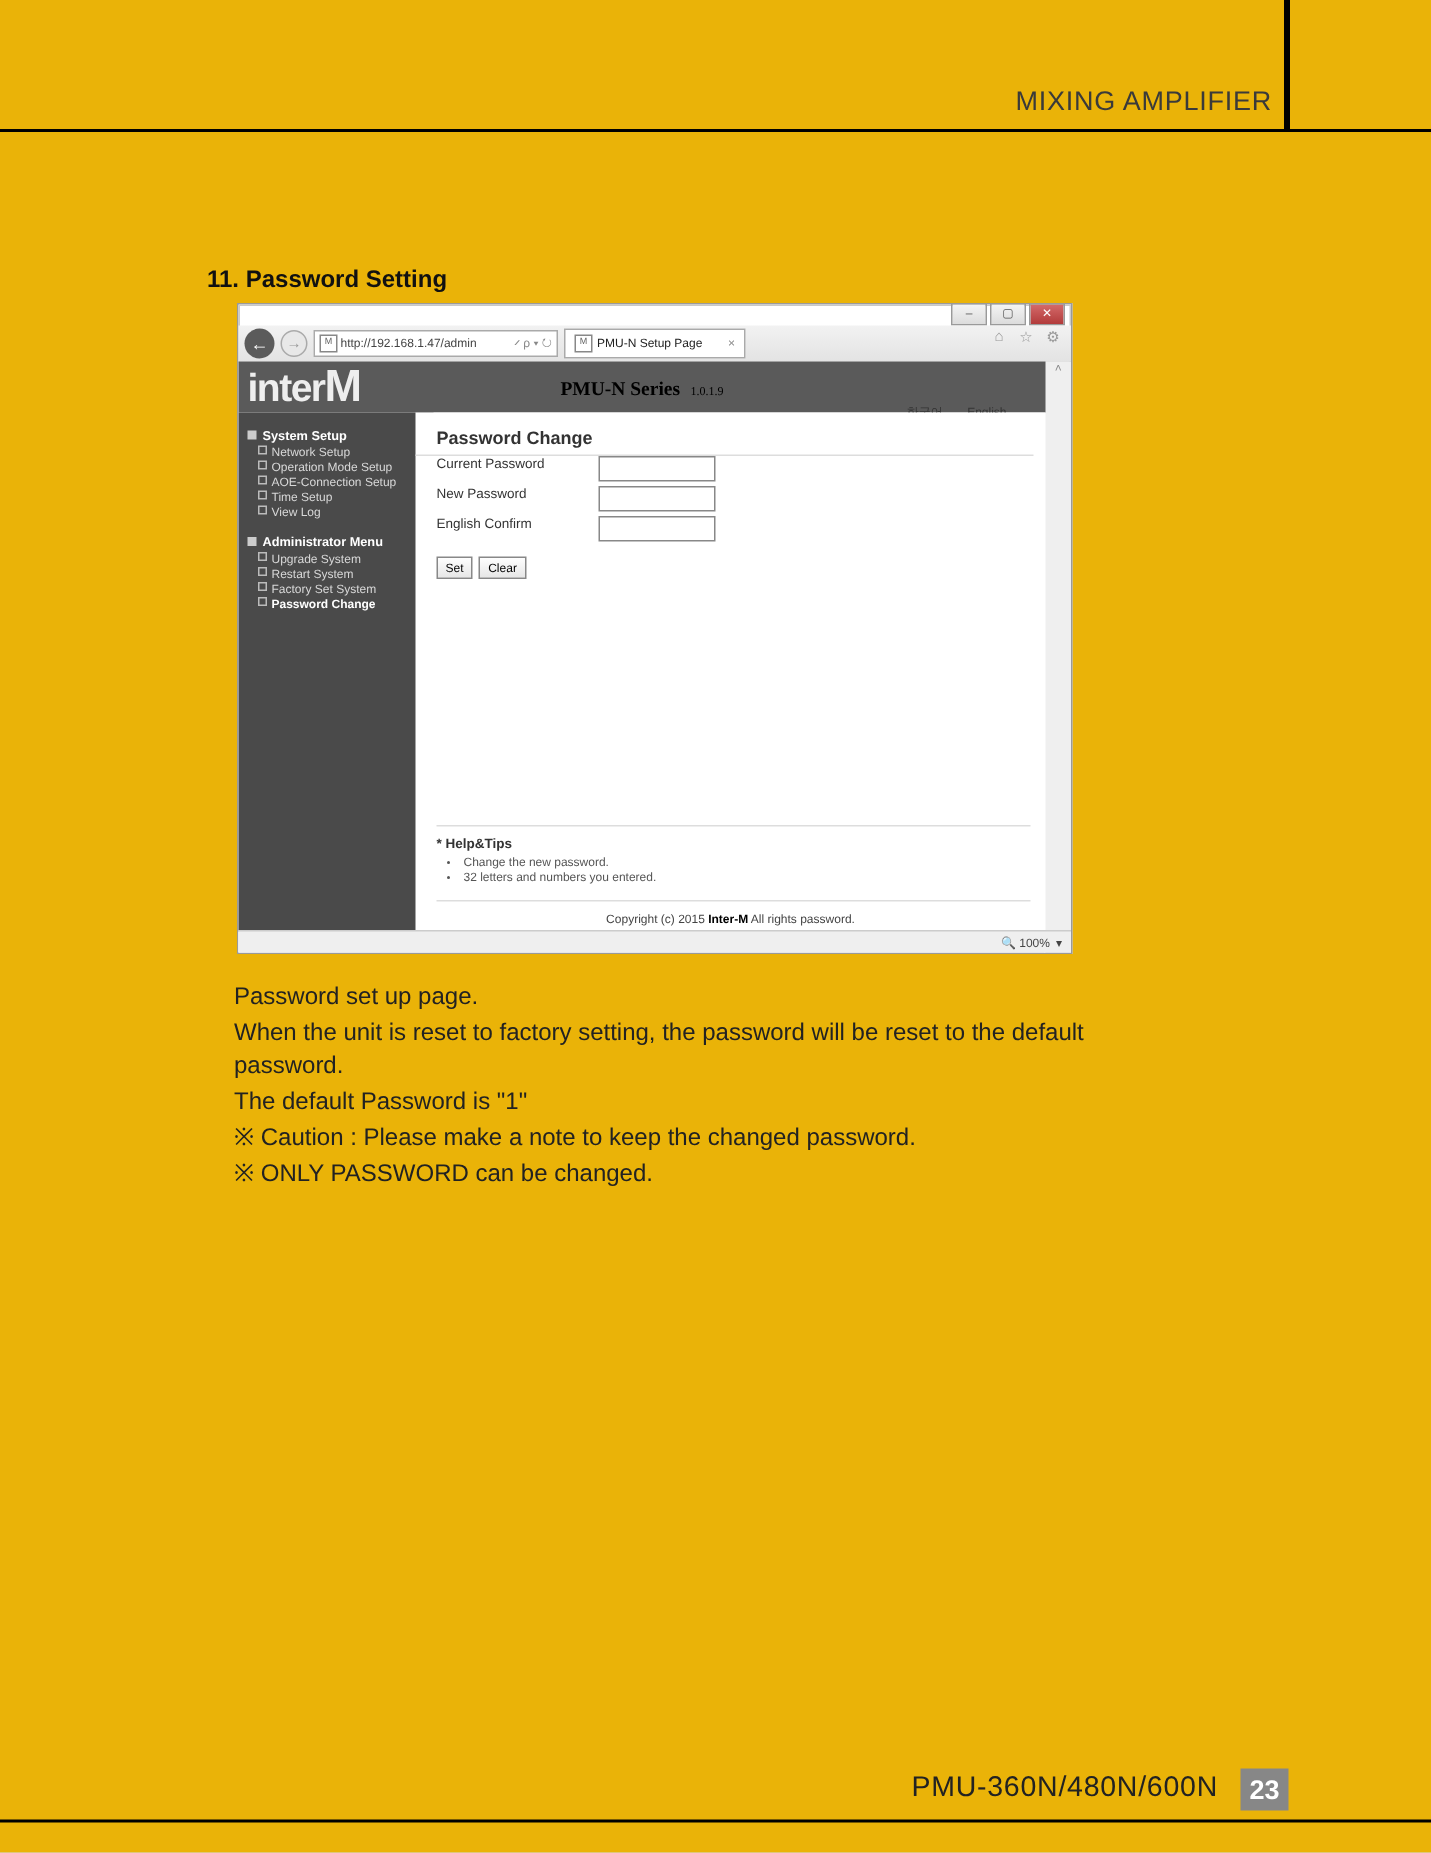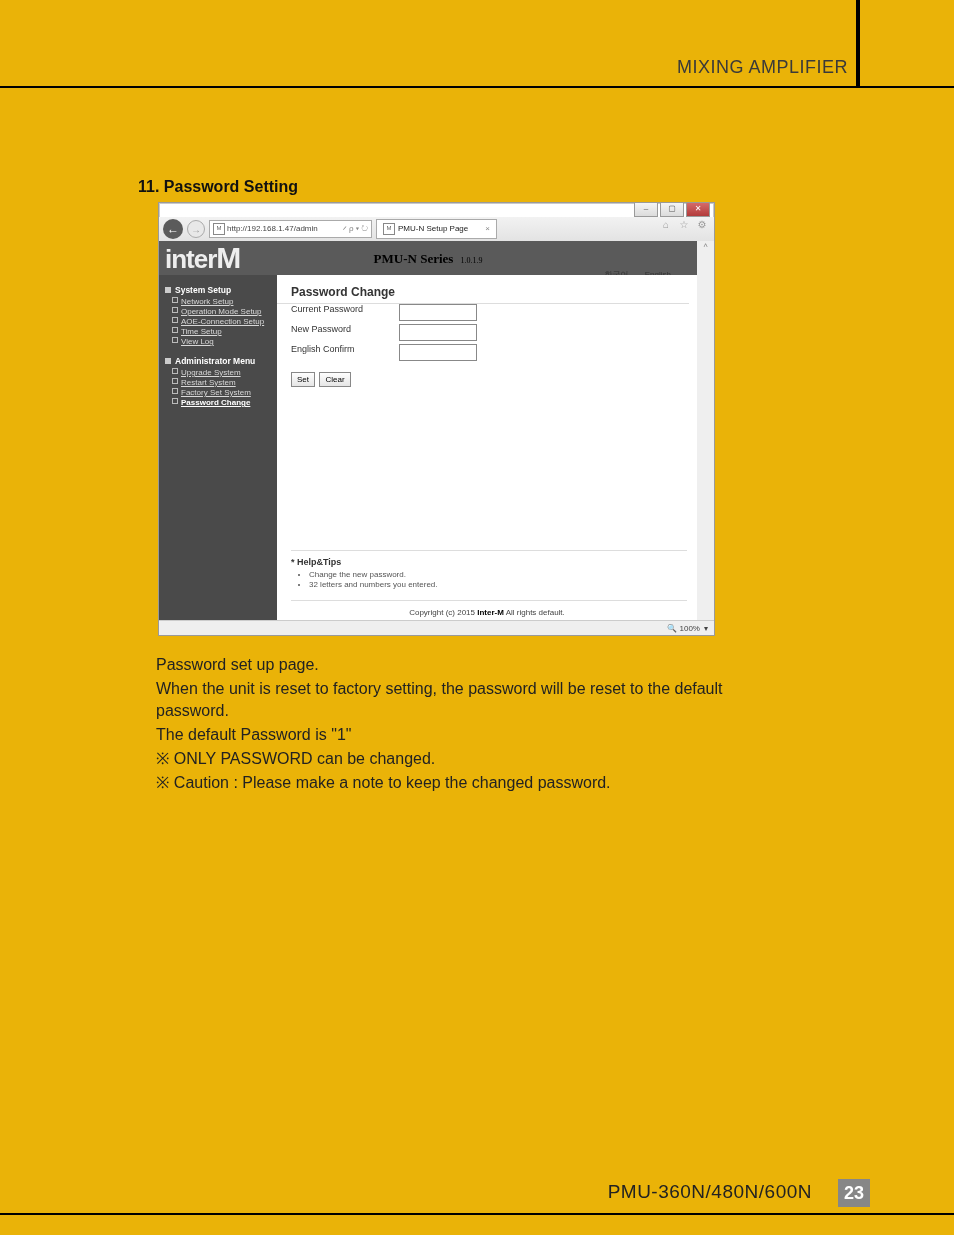--- a/index.html
+++ b/index.html
@@ -33,21 +33,21 @@
   .scroll-dn{position:absolute;bottom:0;left:0;right:0;}
   .brandbar{height:34px;background:#5a5a5a;display:flex;align-items:center;}
   .brandbar .logo{color:#fff;font-size:26px;font-weight:700;letter-spacing:-1px;padding-left:6px;opacity:0.9;}
   .brandbar .logo .cap{font-size:30px;}
   .series{position:absolute;left:0;right:0;top:10px;text-align:center;font-family:Georgia,"Times New Roman",serif;font-size:13px;color:#000;font-weight:700;}
   .series .ver{font-size:8px;font-weight:400;margin-left:7px;}
   .lang{position:absolute;right:26px;top:28px;font-size:8px;color:#333;}
   .lang span{margin-left:14px;}
   .sidebar{position:absolute;left:0;top:34px;bottom:14px;width:118px;background:#4a4a4a;color:#ddd;font-size:8px;padding:6px 6px;}
   .sb-head{color:#fff;font-weight:700;margin:4px 0 2px;font-size:8.5px;}
-  .sb-item{color:#d8d8d8;margin:1px 0 1px 7px;white-space:nowrap;text-decoration:underline;}
+  .sb-item{color:#d8d8d8;margin:1px 0 1px 7px;white-space:nowrap;}
   .sb-item.active{color:#fff;font-weight:700;}
   .sb-bullet::before{content:"";display:inline-block;width:4px;height:4px;border:1px solid #bbb;margin-right:3px;vertical-align:1px;}
   .sb-sq::before{content:"";display:inline-block;width:6px;height:6px;background:#ccc;margin-right:4px;vertical-align:0;}
   .content{position:absolute;left:118px;right:0;top:34px;bottom:14px;background:#fff;}
   .content-title{font-size:12px;font-weight:700;color:#333;padding:10px 0 4px 14px;border-bottom:1px solid #ddd;margin-right:8px;}
   .form-row{display:flex;font-size:9px;color:#333;height:20px;padding-left:14px;}
   .form-row .lbl{width:108px;}
   .form-row input{width:72px;height:13px;border:1px solid #888;background:#fff;}
   .btn-row{padding:4px 0 0 14px;}
   .btn{font-size:8px;border:1px solid #888;background:linear-gradient(#fefefe,#e6e6e6);height:15px;padding:0 5px;cursor:pointer;}
@@ -55,21 +55,21 @@
   .help ul{margin:3px 0 0 18px;padding:0;font-size:8px;color:#555;}
   .help ul li{margin:1px 0;}
   .copyright{position:absolute;left:0;right:0;bottom:4px;text-align:center;font-size:8px;color:#444;}
   .copyright b{color:#000;}
   .statusbar{position:absolute;left:0;right:0;bottom:0;height:14px;background:#efefef;border-top:1px solid #ccc;font-size:8px;color:#444;display:flex;align-items:center;justify-content:flex-end;padding-right:6px;gap:4px;}
   
   .body-text{position:absolute;left:156px;top:654px;width:620px;font-size:16px;line-height:1.38;color:#222;font-weight:300;}
   .body-text p{margin:0 0 2px;}
   
   .foot-model{position:absolute;right:142px;bottom:32px;font-size:19px;color:#222;letter-spacing:0.5px;}
-  .foot-page{position:absolute;right:84px;bottom:28px;width:32px;height:28px;background:#878787;color:#fff;font-size:18px;font-weight:700;display:flex;align-items:center;justify-content:center;}
+  .foot-page{position:absolute;right:95px;bottom:28px;width:32px;height:28px;background:#878787;color:#fff;font-size:18px;font-weight:700;display:flex;align-items:center;justify-content:center;}
   .foot-rule{position:absolute;left:0;right:0;bottom:20px;height:2px;background:#000;}
 </style>
 </head>
 <body>
 <div class="sheet">
 
   <div class="top-rule"></div>
   <div class="top-rule-inner"></div>
   <div class="header-title">MIXING AMPLIFIER</div>
 
@@ -157,35 +157,35 @@
         </div>
 
         <div class="help">
           <div style="font-weight:700">* Help&amp;Tips</div>
           <ul>
             <li>Change the new password.</li>
             <li>32 letters and numbers you entered.</li>
           </ul>
         </div>
         <div class="copyright">
-          <span>Copyright (c) 2015 </span><b>Inter-M</b><span> All rights default.</span>
+          <span>Copyright (c) 2015 </span><b>Inter-M</b><span> All rights password.</span>
         </div>
       </div>
     </div>
 
     <div class="statusbar">
       <span>🔍 100%</span>
       <span>▾</span>
     </div>
   </div>
 
   <div class="body-text">
     <p>Password set up page.</p>
     <p>When the unit is reset to factory setting, the password will be reset to the default password.</p>
     <p>The default Password is "1"</p>
+    <p>※ Caution : Please make a note to keep the changed password.</p>
     <p>※ ONLY PASSWORD can be changed.</p>
-    <p>※ Caution : Please make a note to keep the changed password.</p>
   </div>
 
   <div class="foot-rule"></div>
   <div class="foot-model">PMU-360N/480N/600N</div>
   <div class="foot-page">23</div>
 </div>
 
 </body></html>

